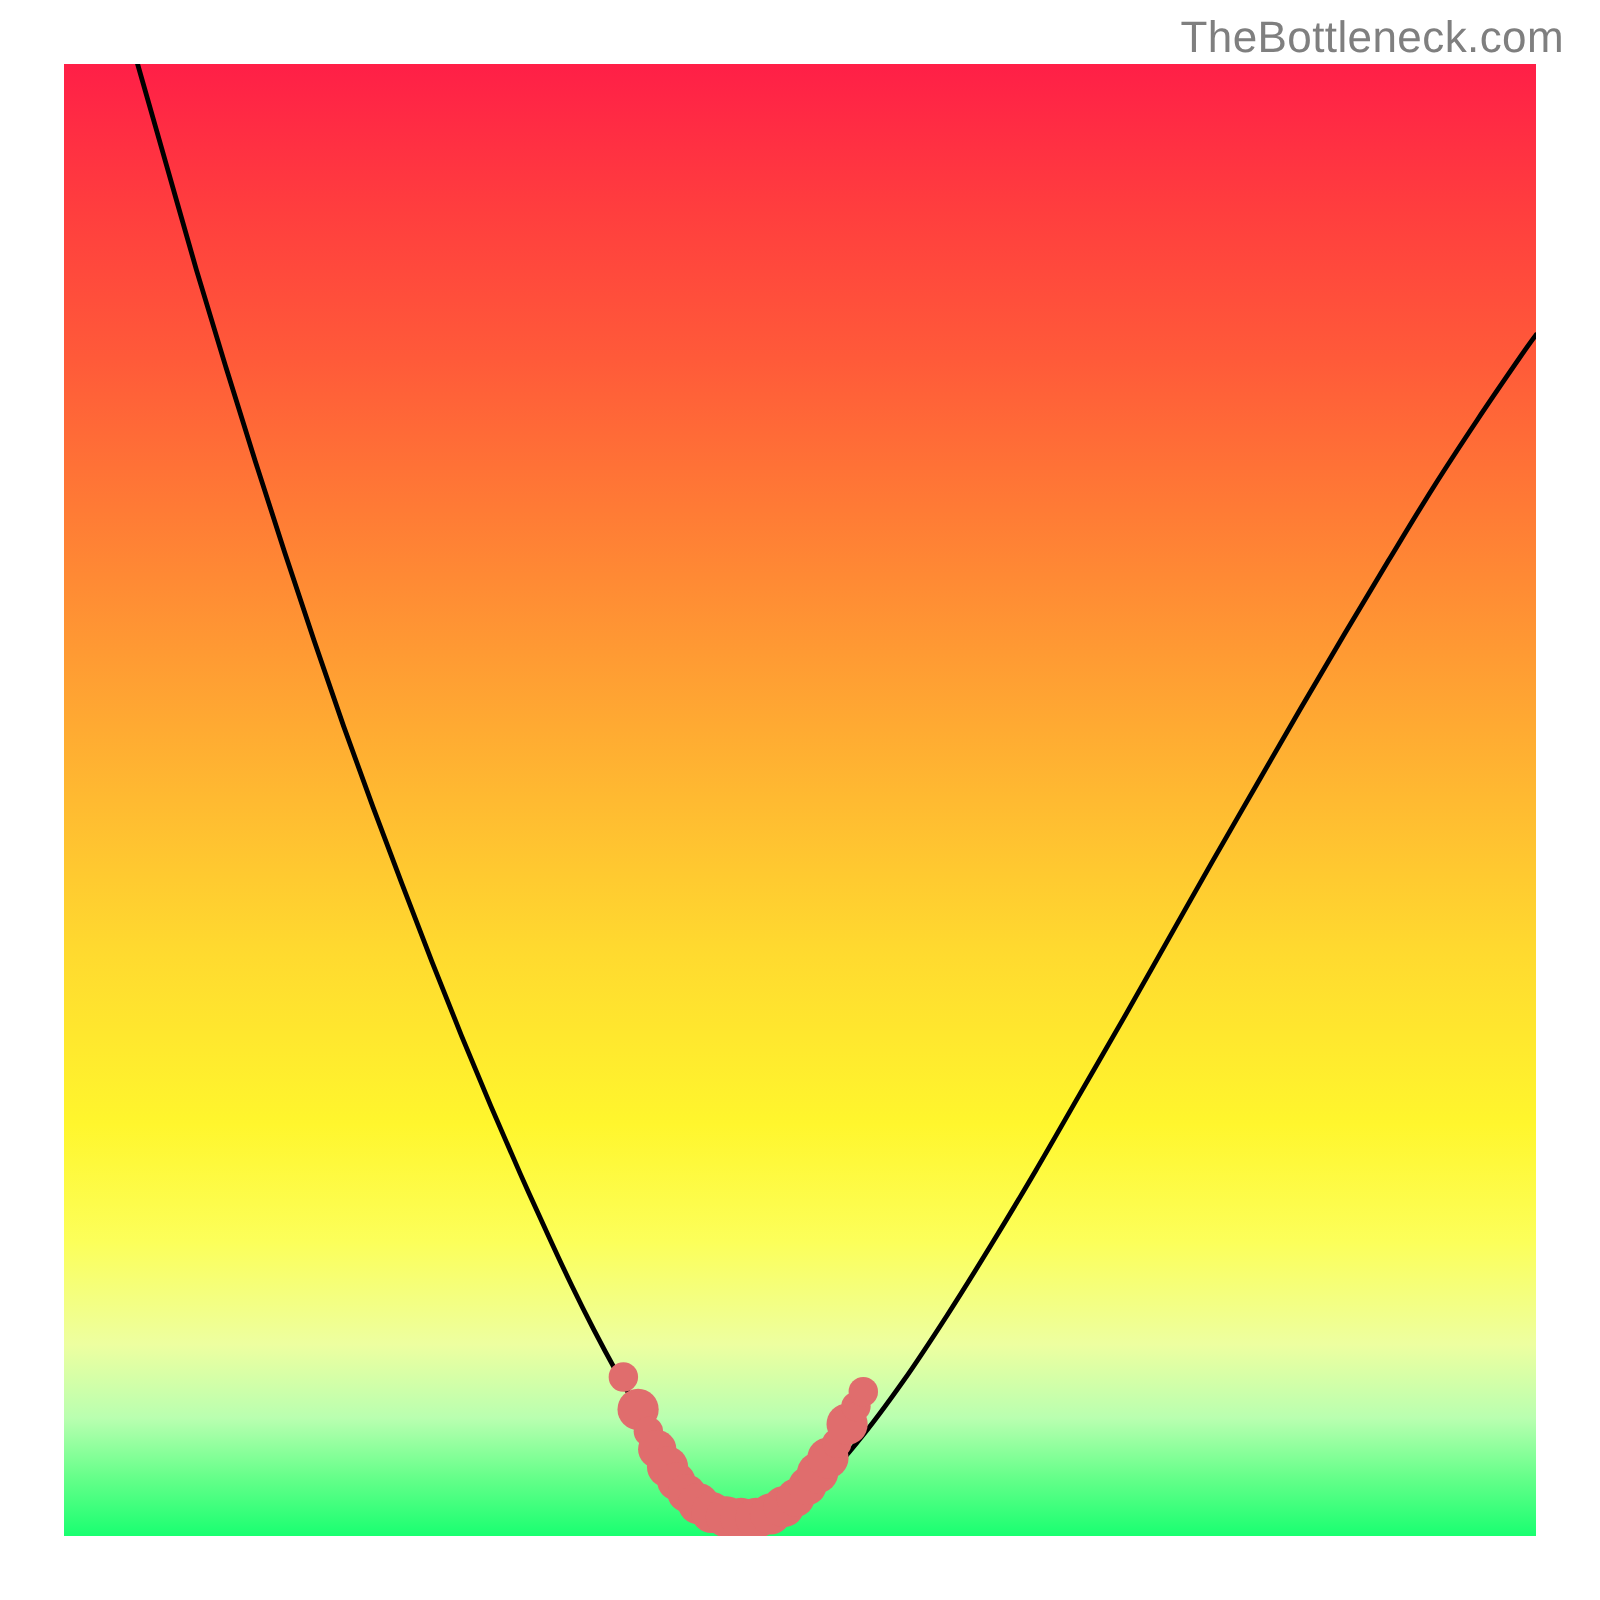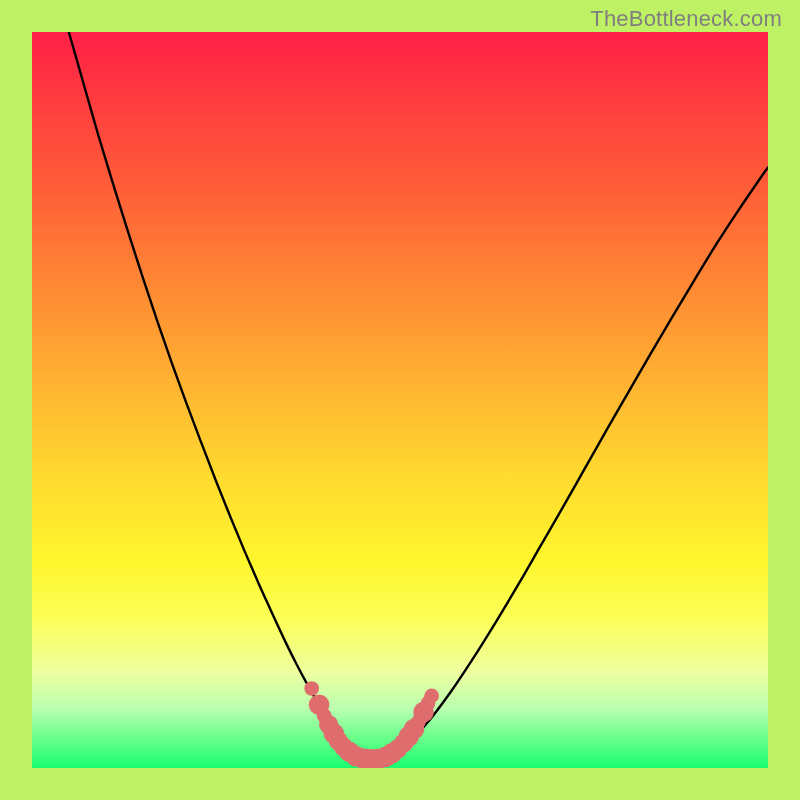--- a/index.html
+++ b/index.html
@@ -10,21 +10,21 @@
     overflow: hidden;
     background: #000;
     font-family: Arial, Helvetica, sans-serif;
   }
   .frame {
     position: absolute;
     left: 0;
     top: 0;
     width: 800px;
     height: 800px;
-    background: #bef264;
+    background: #ffffff;
   }
   .plot {
     position: absolute;
     left: 32px;
     top: 32px;
     width: 736px;
     height: 736px;
     background: linear-gradient(
       to bottom,
       #ff1f47 0%,

